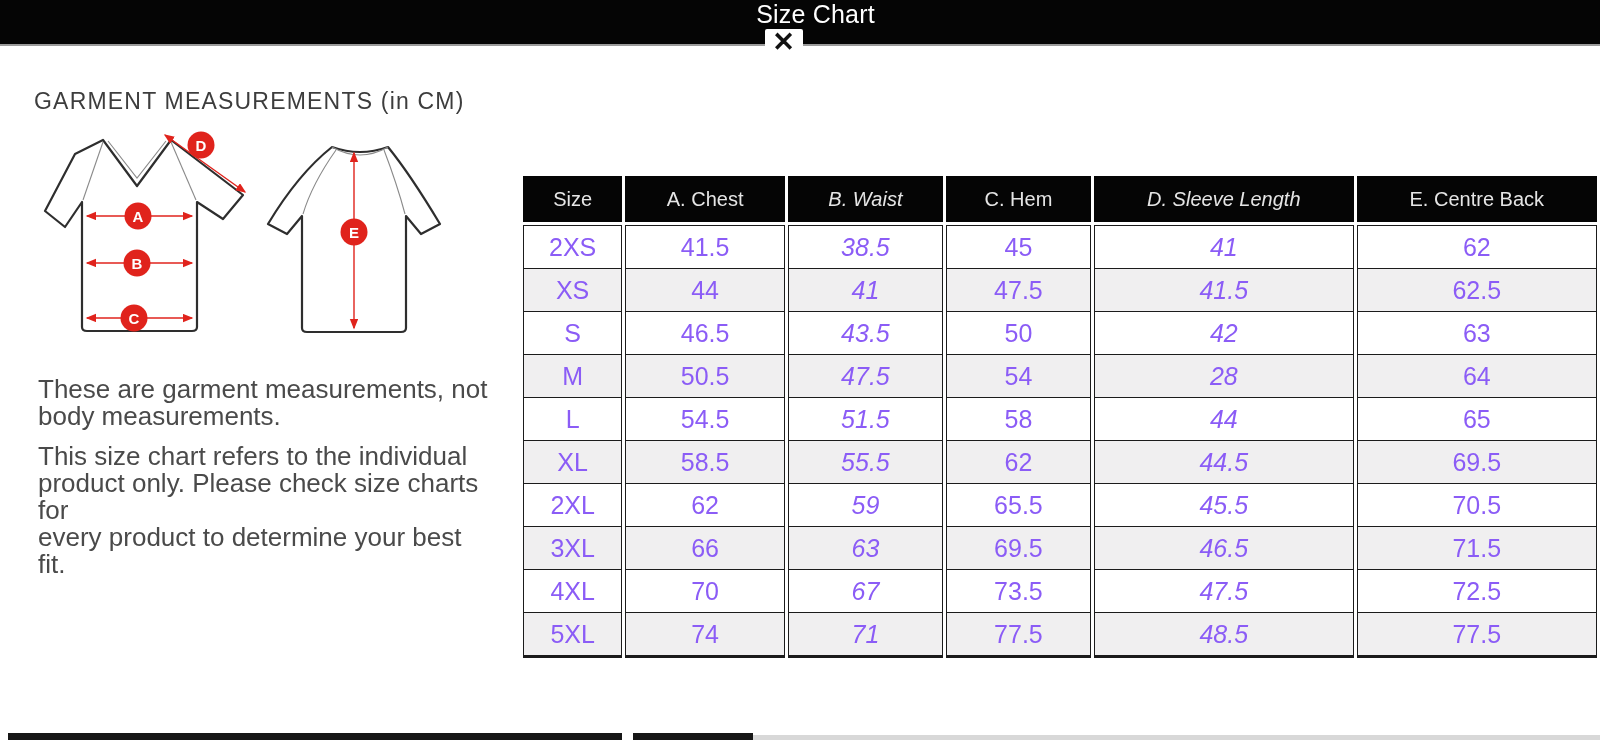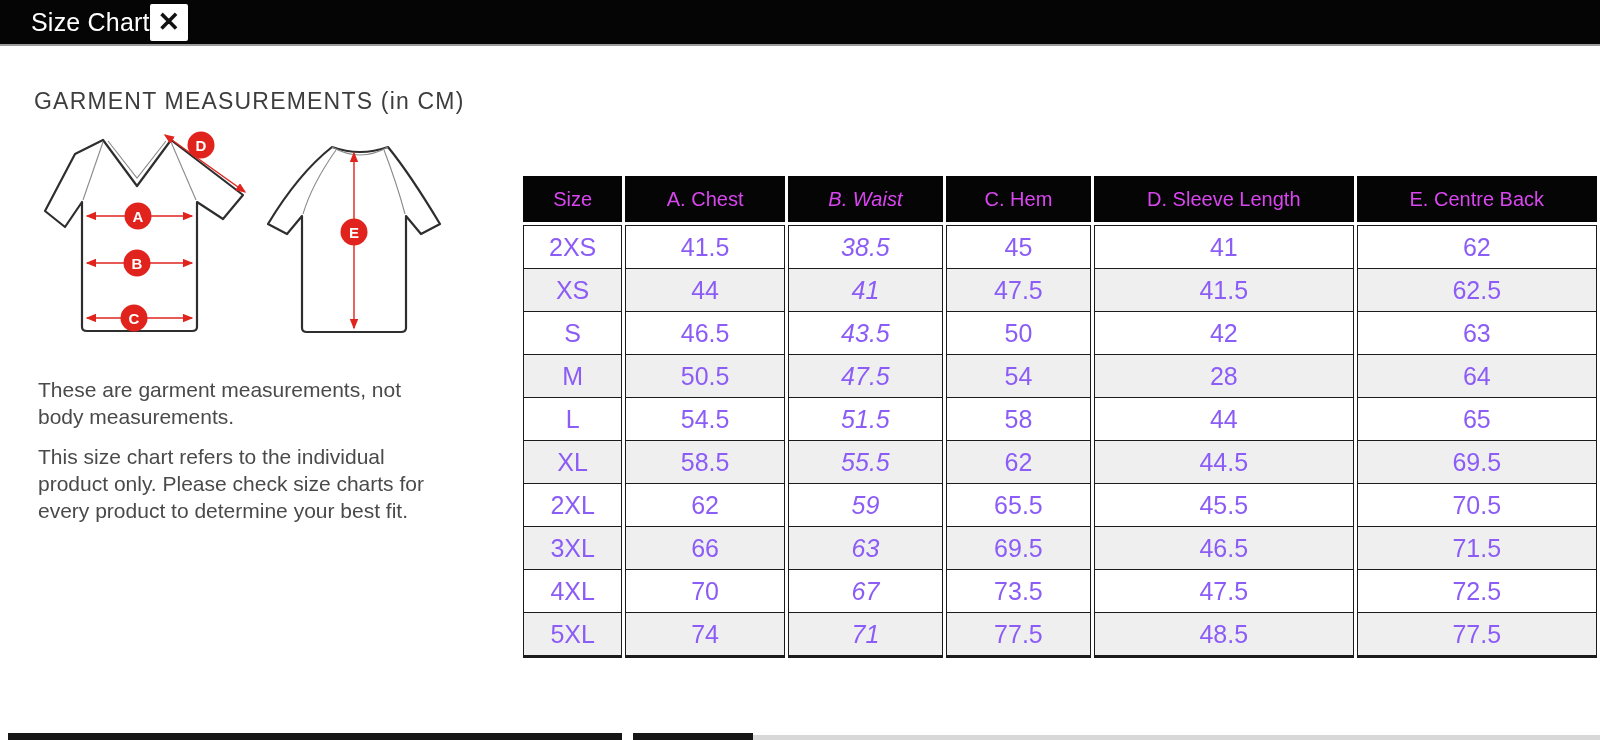--- a/index.html
+++ b/index.html
@@ -4,21 +4,21 @@
 <style>
   html,body{margin:0;padding:0;}
   .page{
     position:relative;width:1600px;height:740px;background:#fff;overflow:hidden;
     font-family:"Liberation Sans",sans-serif;
   }
   
   .modal-header{
     position:absolute;top:0;left:0;width:100%;height:46px;
     background:var(--header_bg);display:flex;align-items:center;justify-content:flex-start;
-    border-bottom:2px solid #9b9b9b;box-sizing:border-box;
+    border-bottom:2px solid #9b9b9b;box-sizing:border-box;flex-direction:column;
   }
   .modal-title{color:#fff;font-size:25px;font-weight:500;padding-left:31px;letter-spacing:.2px;}
   .close-btn{
     width:38px;height:37px;margin-right:33px;background:#fff;border:none;border-radius:2px;
     display:flex;align-items:center;justify-content:center;cursor:pointer;padding:0;
   }
   .close-btn span{font-size:27px;font-weight:700;color:#111;line-height:1;}
   
   .heading{
     position:absolute;left:34px;top:88px;font-size:23px;letter-spacing:1.2px;
@@ -26,43 +26,43 @@
   }
   .diagram{position:absolute;left:40px;top:124px;}
   .shirt{fill:#fff;stroke:#2e2e2e;stroke-width:2.2;stroke-linejoin:round;}
   .seam{fill:none;stroke:#8a8a8a;stroke-width:1.1;}
   .red-line{stroke:var(--accent_red);stroke-width:1.4;fill:none;}
   .red-dot{fill:var(--accent_red);}
   .red-fill{fill:var(--accent_red);}
   .dot-letter{fill:#fff;font-family:"Liberation Sans",sans-serif;font-size:15px;font-weight:700;text-anchor:middle;}
   .notes{position:absolute;left:38px;top:376px;width:455px;}
   .note{
-    margin:0 0 13px 0;font-size:21px;line-height:27px;color:var(--text_gray);
+    margin:0 0 13px 0;font-size:26px;line-height:27px;color:var(--text_gray);
     white-space:pre-line;
   }
   .link{color:var(--link_red);text-decoration:underline;cursor:pointer;}
   
   .table-wrap{position:absolute;left:520px;top:176px;}
   table{border-collapse:separate;border-spacing:3px 0;table-layout:fixed;}
   th{
-    background:var(--header_bg);color:#d946ef;font-size:20px;font-weight:500;
+    background:var(--header_bg);color:#e5e5e5;font-size:20px;font-weight:500;
     height:46px;border-bottom:3px solid #fff;padding:0 8px;
   }
   td{
     border:1.5px solid var(--border_dark);border-top:none;height:42px;
     text-align:center;font-size:25px;color:#8b5cf6;background:#fff;padding:0 6px;
   }
   tbody tr:first-child td{border-top:1.5px solid var(--border_dark);}
   tbody tr:last-child td{border-bottom:3px solid var(--border_dark);}
   tbody tr:nth-child(even) td{background:var(--row_alt);}
   th:nth-child(1),td:nth-child(1){width:85px;}
   th:nth-child(2),td:nth-child(2){width:148px;}
   th:nth-child(3),td:nth-child(3){width:143px;font-style:italic;}
   th:nth-child(4),td:nth-child(4){width:133px;}
-  th:nth-child(5),td:nth-child(5){width:252px;}
+  th:nth-child(5),td:nth-child(5){width:252px;font-style:italic;}
   th:nth-child(6),td:nth-child(6){width:232px;}
   
   .bottom-strip{position:absolute;bottom:0;left:0;width:100%;height:7px;}
   .strip-seg{position:absolute;bottom:0;height:7px;background:#161616;}
   .seg1{left:8px;width:614px;}
   .seg2{left:633px;width:120px;}
   .seg3{left:753px;width:847px;height:5px;background:var(--strip_gray);}
 </style>
 </head>
 <body>

